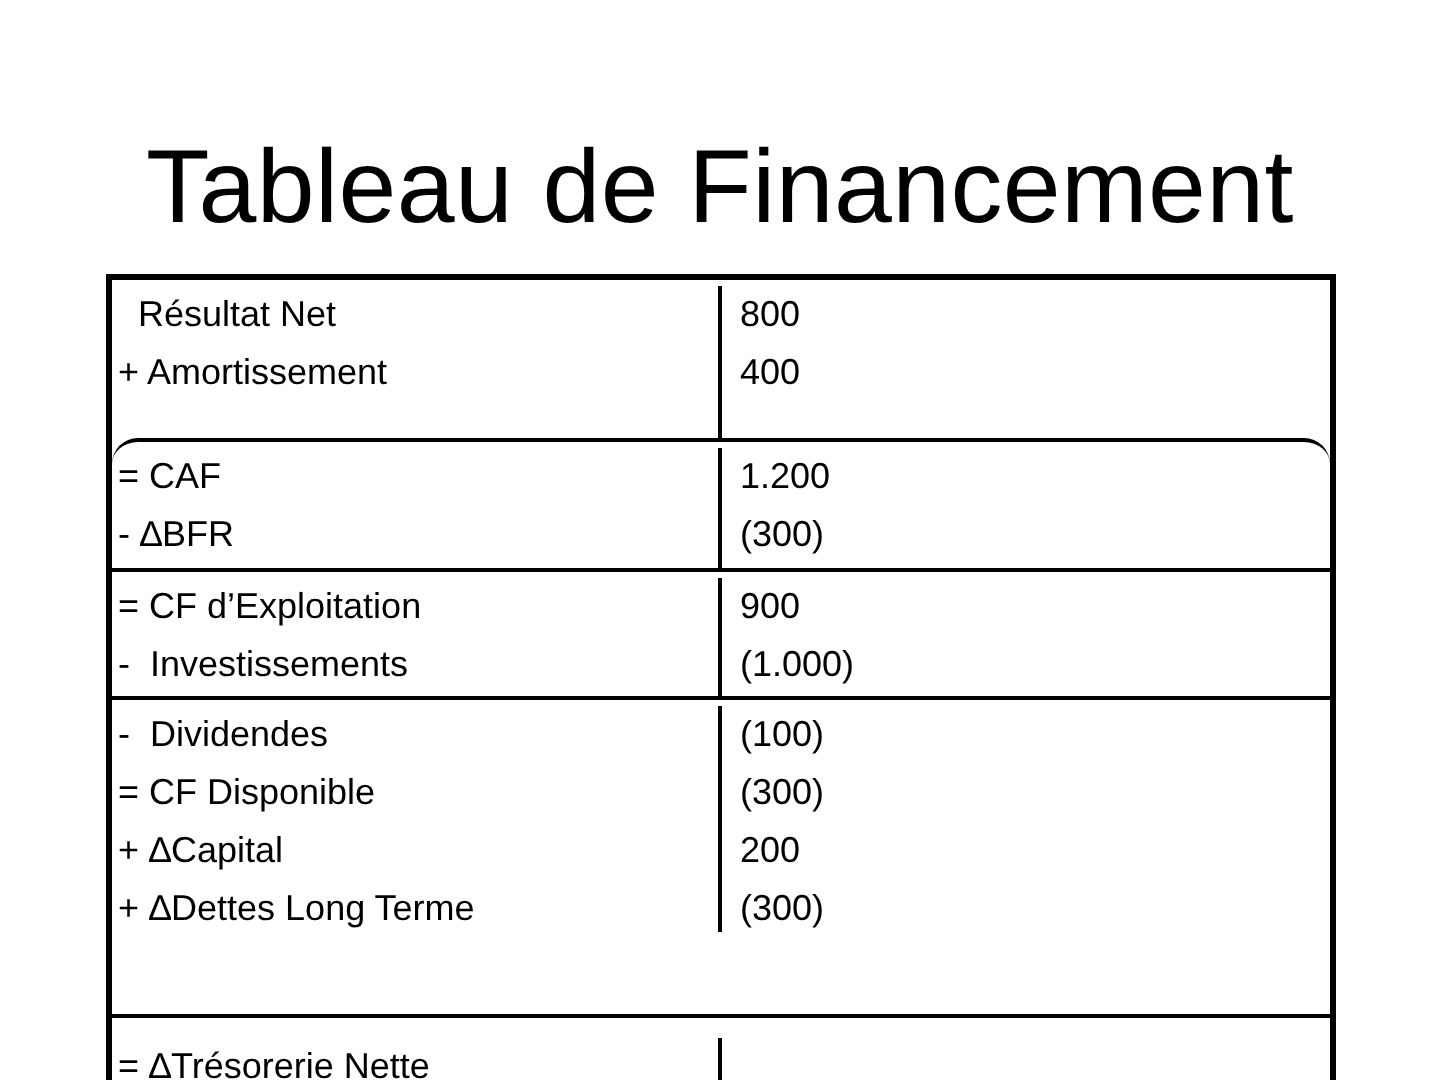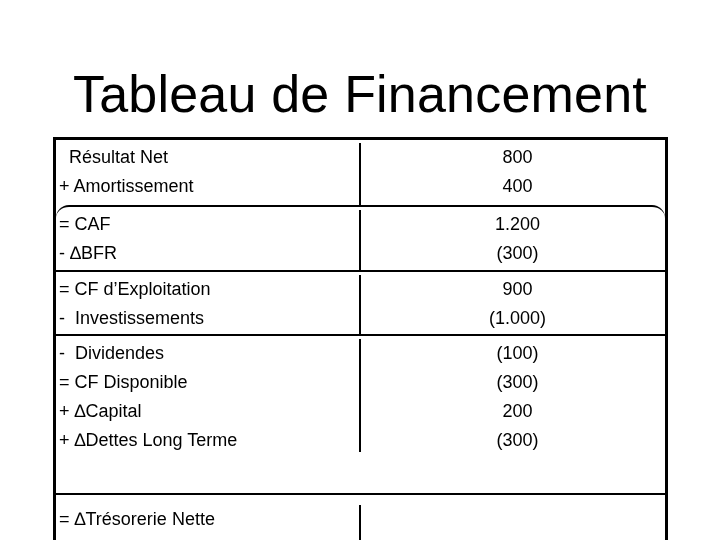--- a/index.html
+++ b/index.html
@@ -45,29 +45,28 @@
       font-size: 18px;
       line-height: 29px;
     }
     .cell-label {
       width: 305px;
       border-right: 2px solid #000;
       padding-left: 3px;
     }
     .cell-value {
       flex: 1;
-      text-align: center;
       padding-left: 9px;
     }
     .line {
       display: block;
       white-space: pre;
       height: 29px;
     }
-    .r1 { height: 65px; padding-top: 3px; }
+    .r1 { height: 79px; padding-top: 3px; }
     .r2 { height: 65px; padding-top: 3px; border-radius: 13px; }
     .r3 { height: 64px; padding-top: 3px; }
     .r4 { height: 118px; padding-top: 3px; }
     .r5 { height: 50px; padding-top: 10px; margin-top: 41px; }
   </style>
 </head>
 <body>
 
 <div class="title">Tableau de Financement</div>
 

